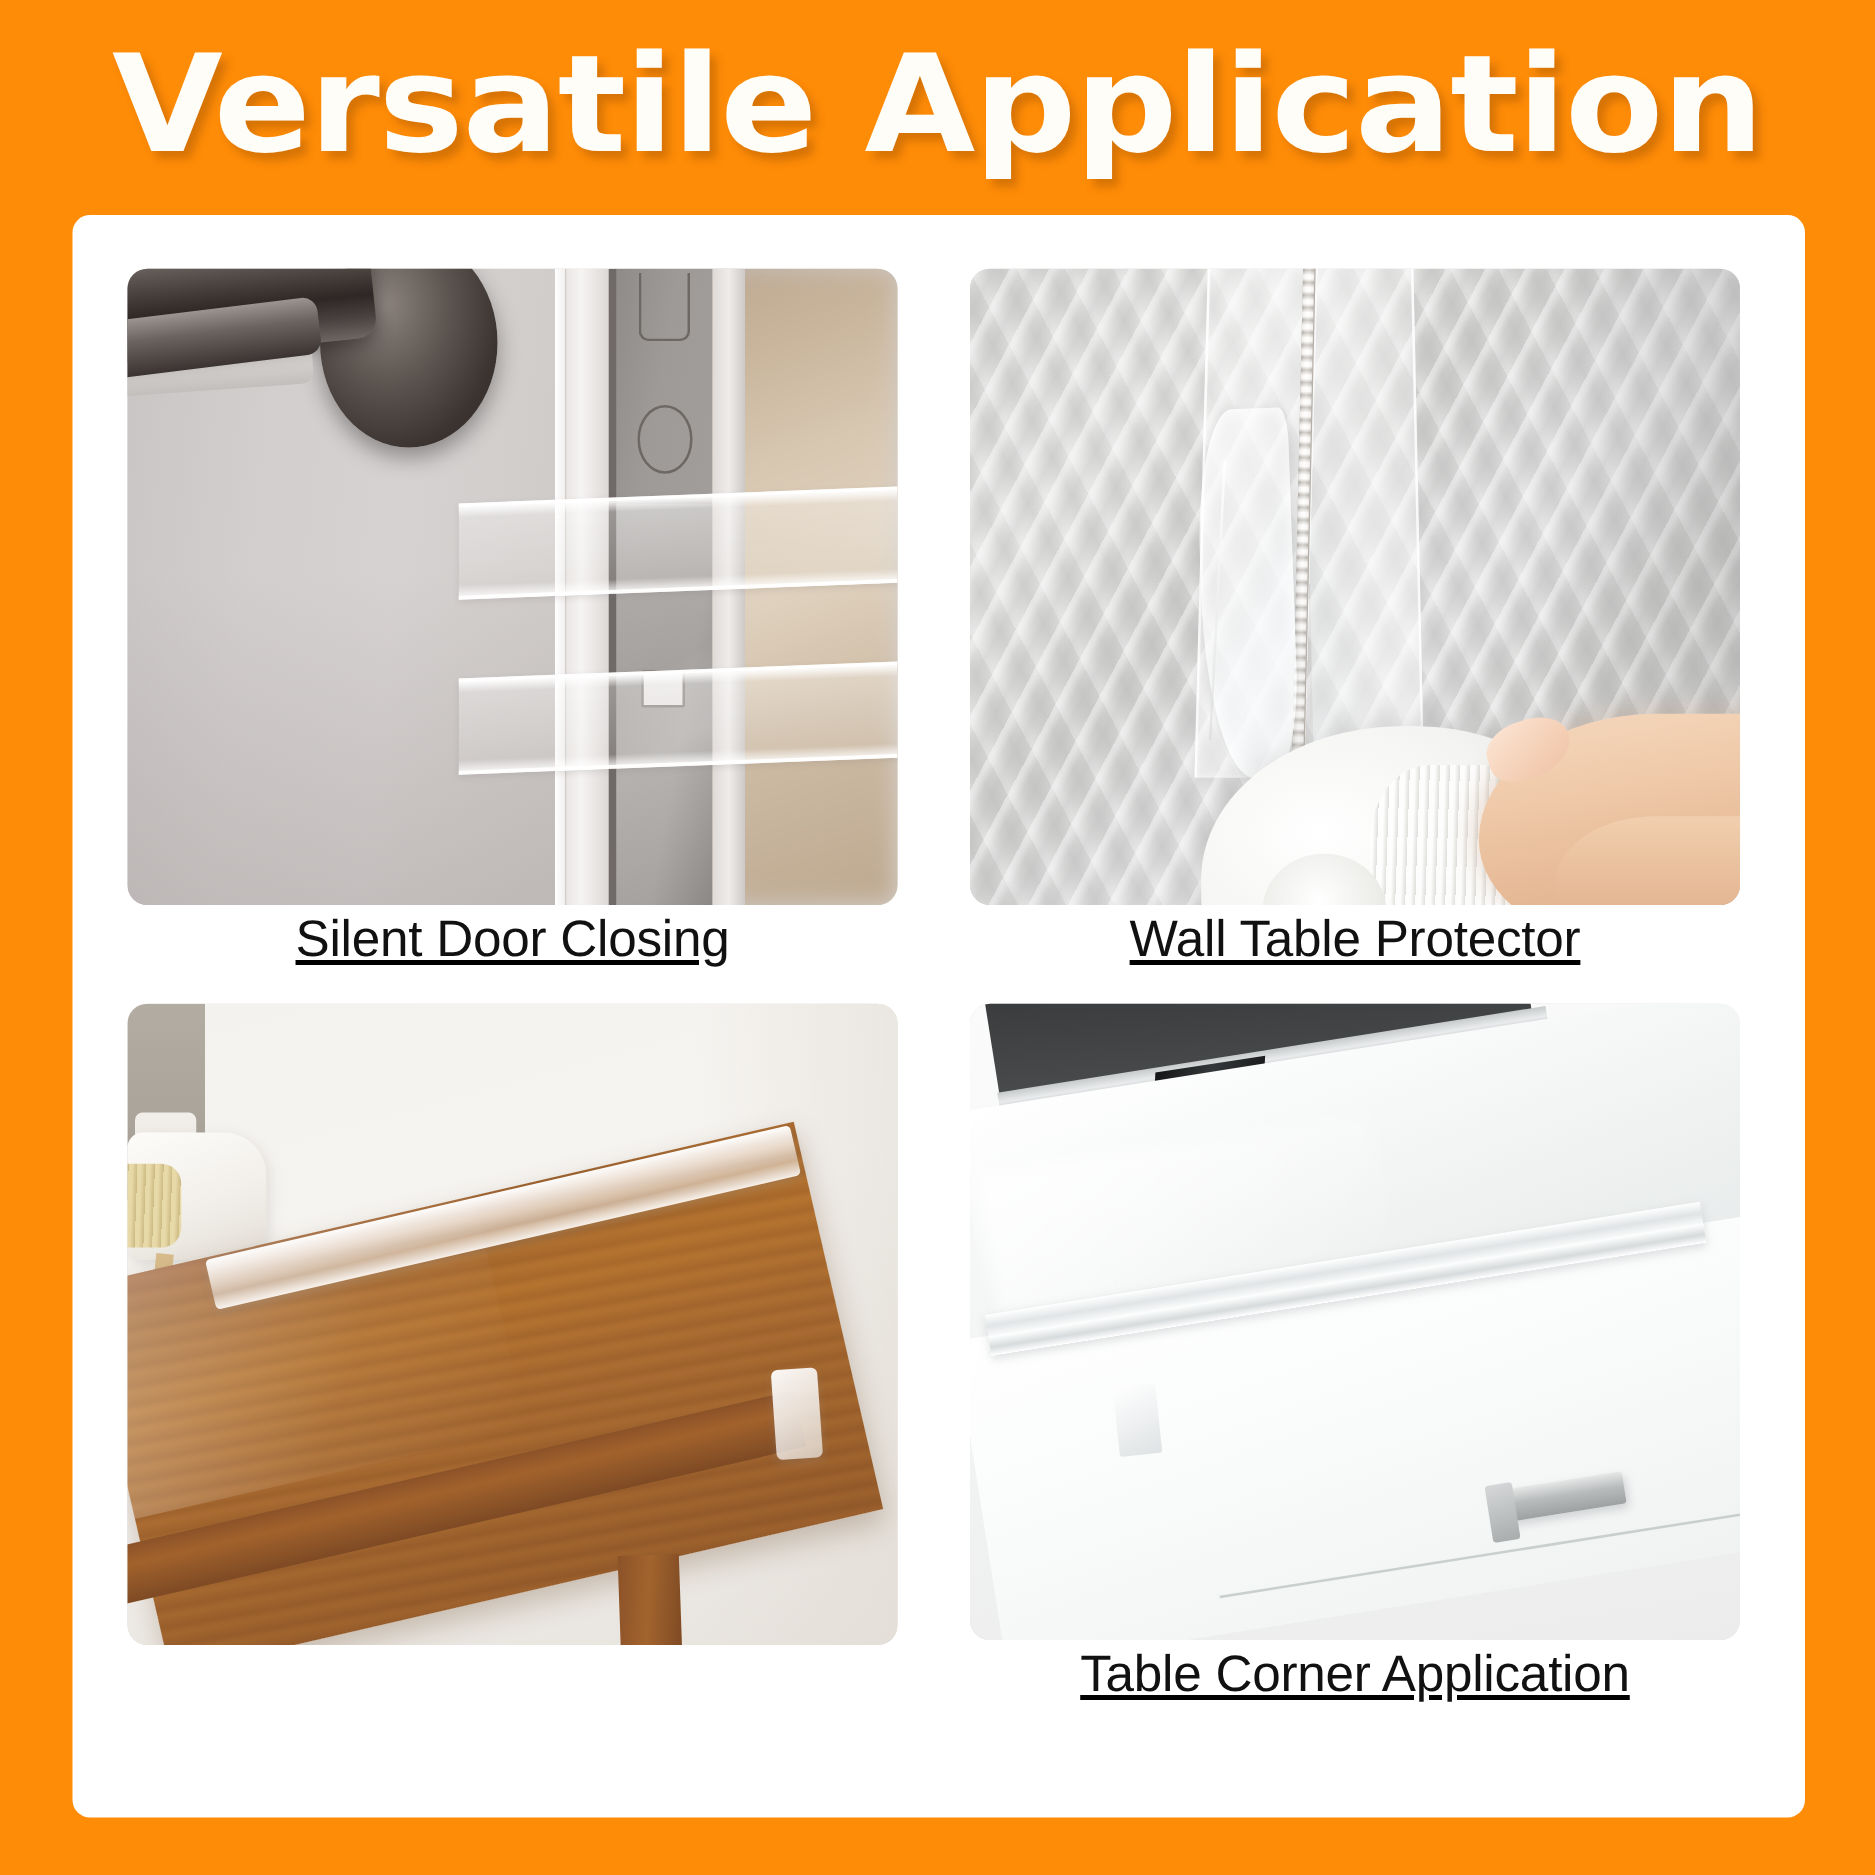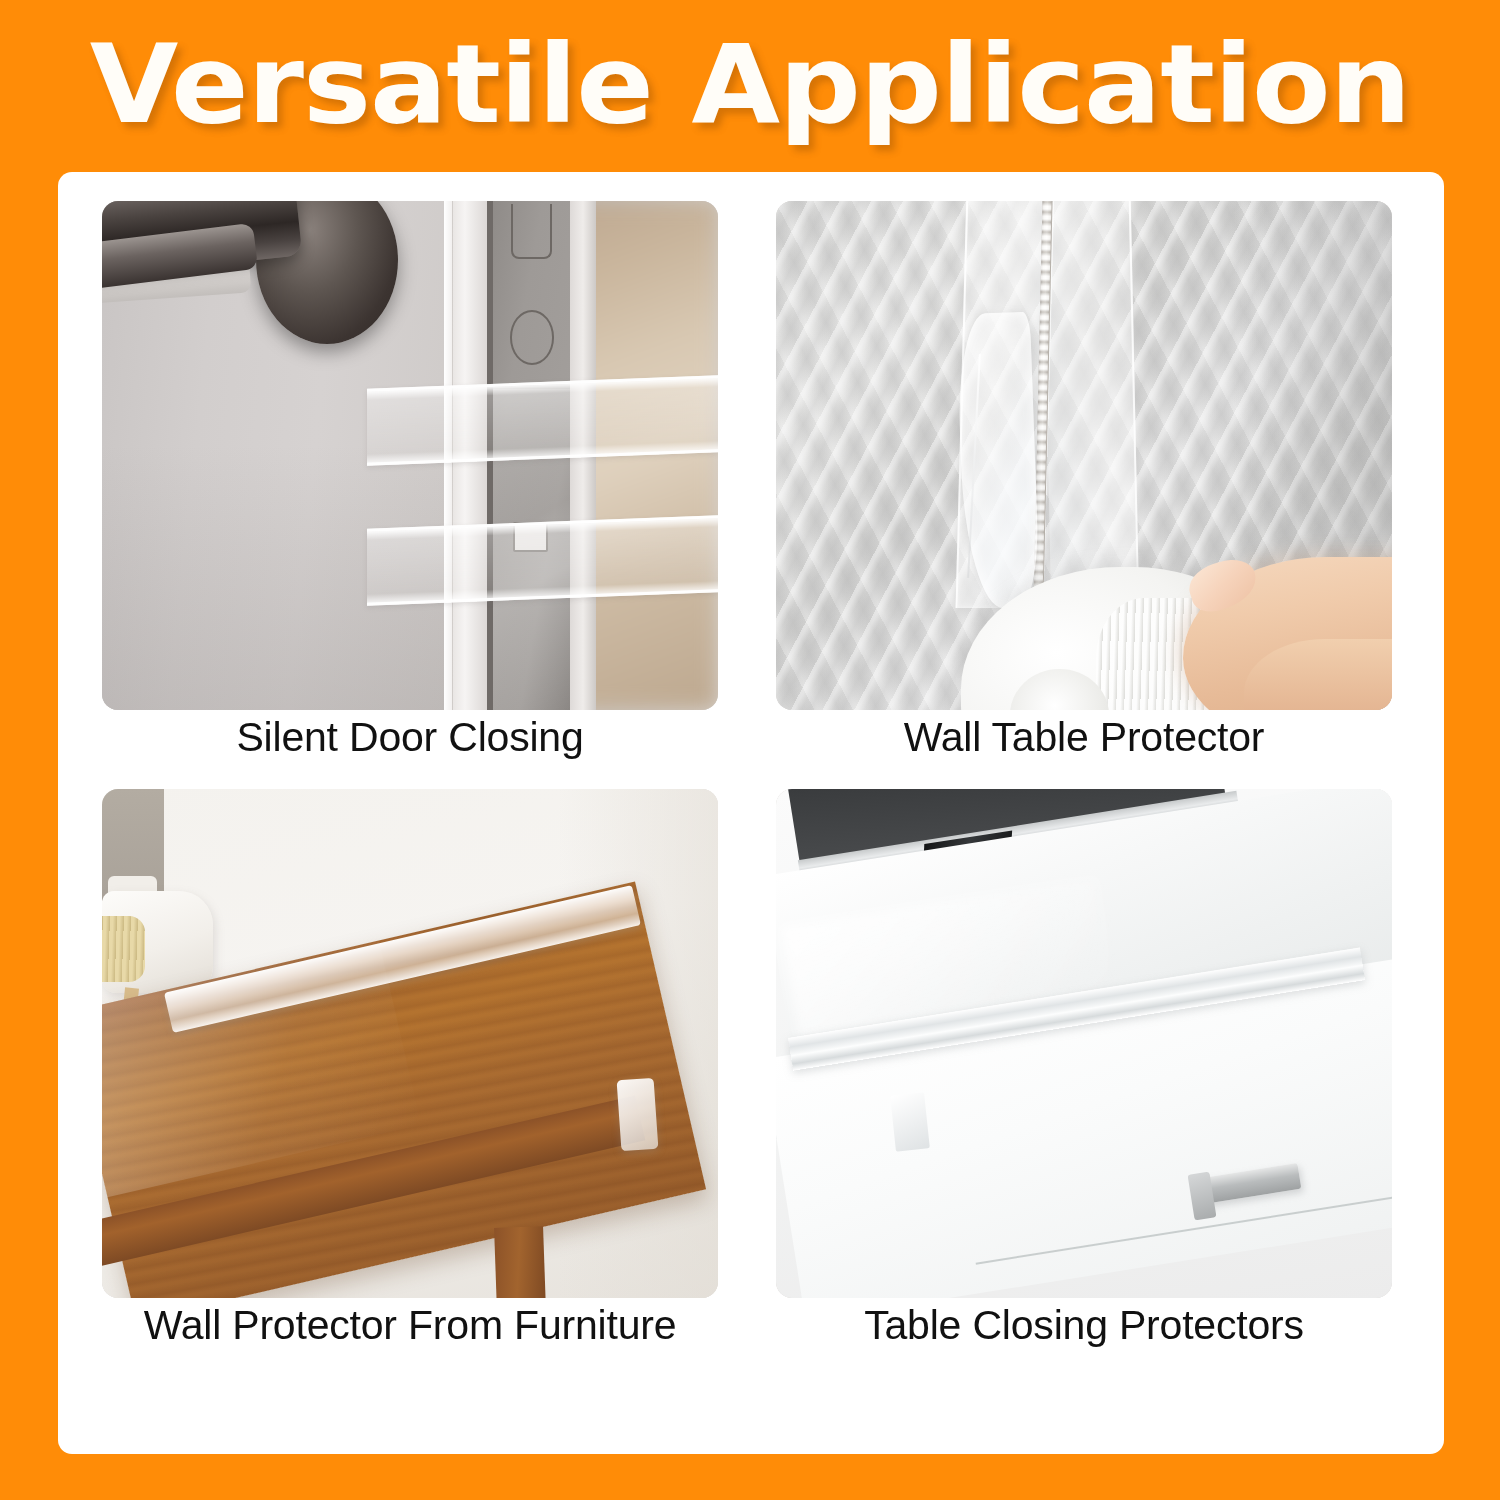--- a/index.html
+++ b/index.html
@@ -54,28 +54,29 @@
     width: 1386px;
     height: 1282px;
     background: #FFFFFF;
     border-radius: 14px;
     box-sizing: border-box;
   }
 
   .grid {
     position: absolute;
     left: 44px;
-    top: 29px;
+    top: 43px;
     width: 1298px;
     height: 1196px;
     display: grid;
     grid-template-columns: 616px 616px;
     grid-template-rows: 560px 560px;
     column-gap: 58px;
     row-gap: 28px;
+    text-decoration: underline;
   }
 
   .cell {
     position: relative;
     display: flex;
     flex-direction: column;
   }
 
   .photo {
     position: relative;
@@ -515,21 +516,20 @@
           <div class="p3-app-leg2"></div>
           <div class="p3-table">
             <div class="p3-table-grain"></div>
             <div class="p3-table-gloss"></div>
           </div>
           <div class="p3-table-edge"></div>
           <div class="p3-leg"></div>
           <div class="p3-strip"></div>
           <div class="p3-strip-corner"></div>
         </div>
-        <div class="caption">Wall Protector From Furniture</div>
       </div>
 
       <div class="cell">
         <div class="photo">
           <div class="p4-bg"></div>
           <div class="p4-tv-screen"></div>
           <div class="p4-tv-bezel"></div>
           <div class="p4-tv-stand"></div>
           <div class="p4-tv-stand2"></div>
           <div class="p4-tv-base"></div>
@@ -538,18 +538,18 @@
           <div class="p4-top"></div>
           <div class="p4-top-gloss"></div>
           <div class="p4-side"></div>
           <div class="p4-front"></div>
           <div class="p4-drawer-line"></div>
           <div class="p4-strip"></div>
           <div class="p4-strip-corner"></div>
           <div class="p4-handle"></div>
           <div class="p4-handle-end"></div>
         </div>
-        <div class="caption">Table Closing Protectors</div>
+        <div class="caption">Table Corner Application</div>
       </div>
 
     </div>
   </div>
 </div>
 
 </body></html>

